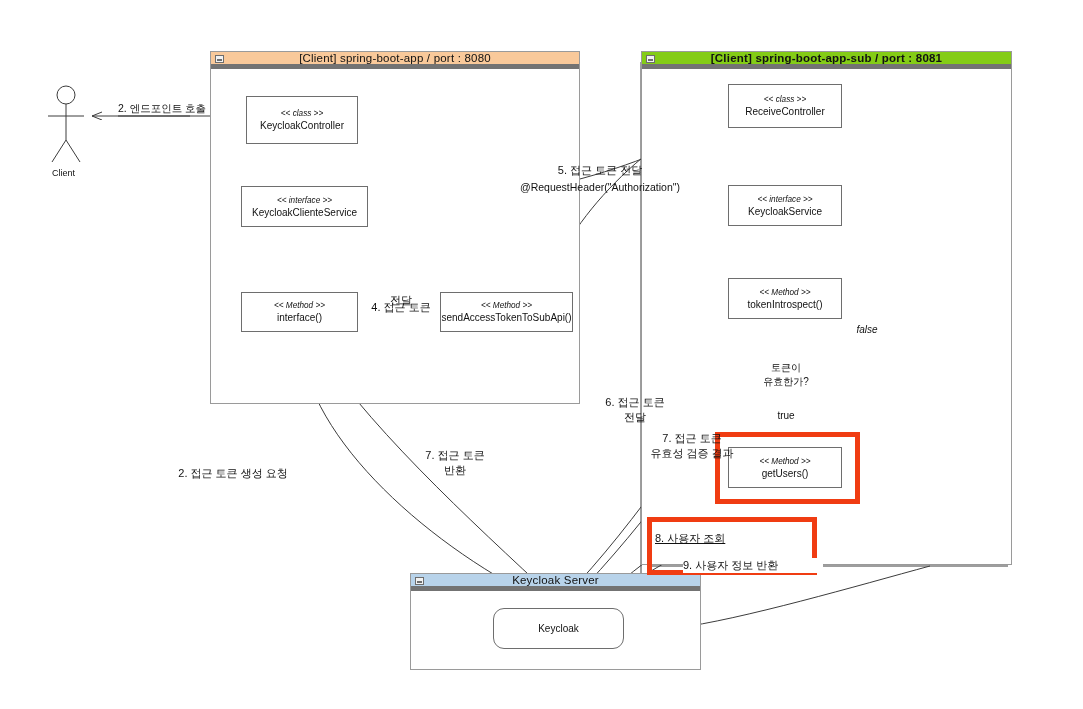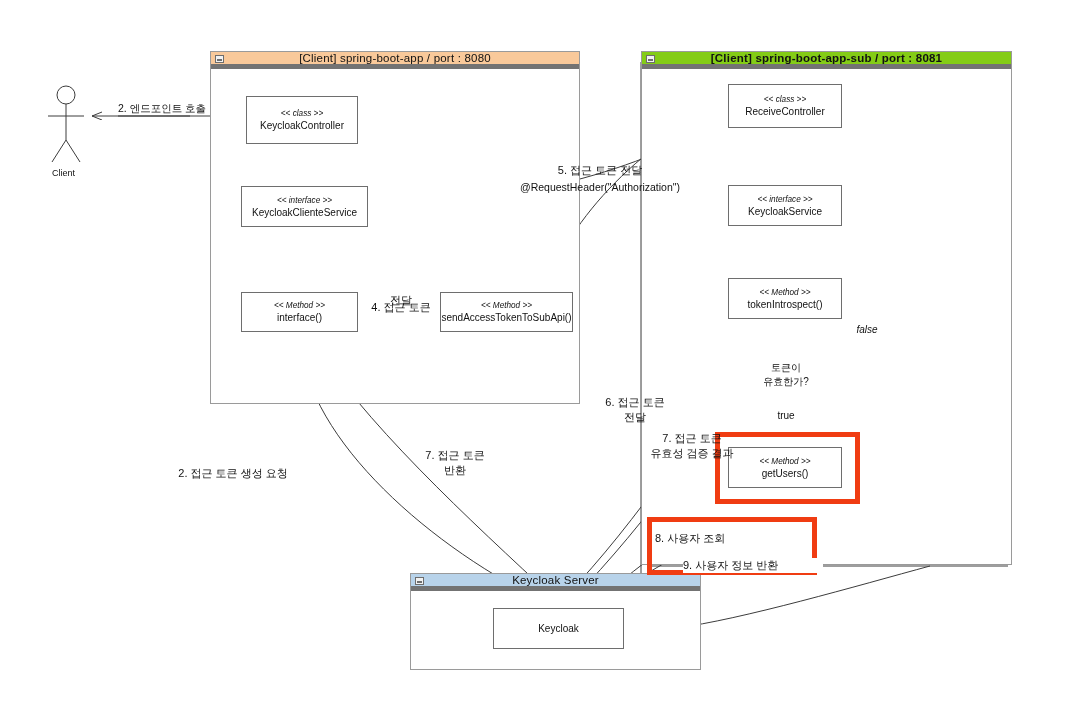--- a/index.html
+++ b/index.html
@@ -151,21 +151,21 @@
   <div class="nbox" style="left:728px;top:278px;width:114px;height:41px;">
     <span class="st">&lt;&lt; Method &gt;&gt;</span>
     <span class="nm">tokenIntrospect()</span>
   </div>
 
   <div class="nbox" style="left:728px;top:447px;width:114px;height:41px;">
     <span class="st">&lt;&lt; Method &gt;&gt;</span>
     <span class="nm">getUsers()</span>
   </div>
 
-  <div class="nbox" style="left:493px;top:608px;width:131px;height:41px;">
+  <div class="nbox" style="left:493px;top:608px;width:131px;height:41px;border-radius:11px;">
     <span class="nm">Keycloak</span>
   </div>
 
   <div class="lbl sm" style="left:744px;top:361px;width:84px;">토큰이</div>
   <div class="lbl sm" style="left:744px;top:375px;width:84px;">유효한가?</div>
   <div class="lbl sm" style="left:758px;top:409px;width:56px;">true</div>
   <div class="lbl sm" style="left:842px;top:323px;width:50px;font-style:italic;">false</div>
 
   <div class="redbox" style="left:715px;top:432px;width:145px;height:72px;"></div>
   <div class="redbox" style="left:647px;top:517px;width:170px;height:58px;"></div>
@@ -184,17 +184,17 @@
 
   <div class="lbl" style="left:480px;top:163px;width:240px;">5. 접근 토큰 전달</div>
   <div class="lbl mono" style="left:470px;top:180px;width:260px;">@RequestHeader("Authorization")</div>
 
   <div class="lbl" style="left:582px;top:395px;width:106px;">6. 접근 토큰</div>
   <div class="lbl" style="left:582px;top:410px;width:106px;">전달</div>
 
   <div class="lbl" style="left:630px;top:431px;width:124px;">7. 접근 토큰</div>
   <div class="lbl" style="left:624px;top:446px;width:136px;">유효성 검증 결과</div>
 
-  <div class="lbl" style="left:655px;top:531px;width:140px;text-align:left;">8. 사용자 조회</div>
+  <div class="lbl" style="left:655px;top:531px;width:140px;text-align:left;text-decoration:underline;">8. 사용자 조회</div>
 
   <div class="lbl" style="left:683px;top:558px;width:140px;text-align:left;background:#fff;">9. 사용자 정보 반환</div>
 
 </div>
 
 </body></html>

